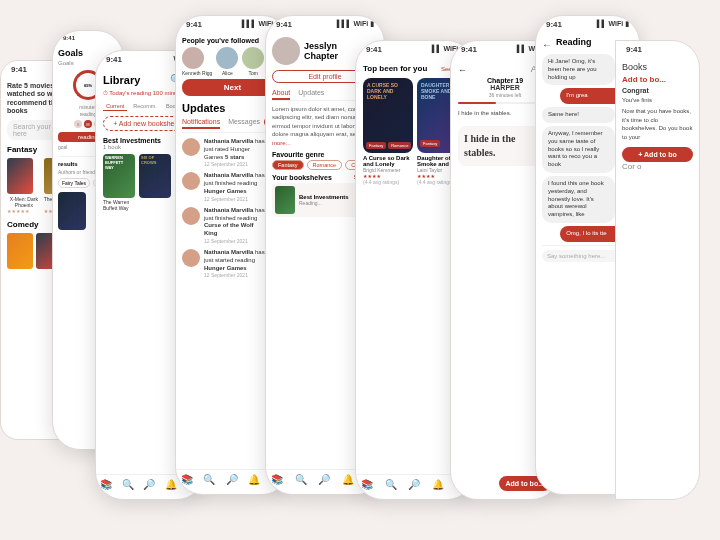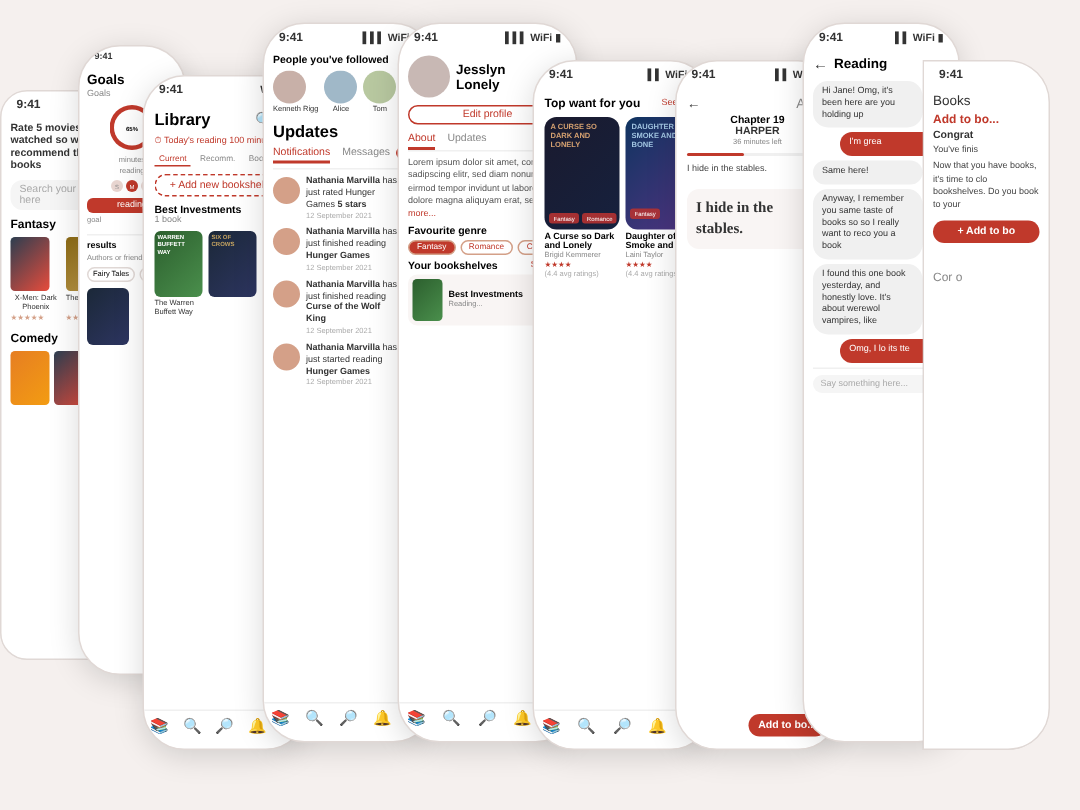--- a/index.html
+++ b/index.html
@@ -19,21 +19,21 @@
       border-radius: 28px;
       overflow: hidden;
       box-shadow: 0 4px 20px rgba(0,0,0,0.15);
       border: 1px solid #e0d8d5;
     }
 
     
     .status-bar {
       display: flex;
       justify-content: space-between;
-      align-items: flex-end;
+      align-items: flex-start;
       padding: 4px 10px 2px;
       font-size: 8px;
       font-weight: 600;
       color: #333;
       background: transparent;
     }
     .status-icons { display: flex; gap: 3px; align-items: center; }
 
     
     .phone-1 {
@@ -374,20 +374,21 @@
         </div>
         <div class="person-item">
           <div class="person-avatar person-av2"></div>
           <div class="person-name">Alice</div>
         </div>
         <div class="person-item">
           <div class="person-avatar person-av3"></div>
           <div class="person-name">Tom</div>
         </div>
       </div>
+      <div class="next-btn">Next</div>
     </div>
     <div class="updates-title">Updates</div>
     <div class="notif-tabs">
       <div class="ntab active">Notifications</div>
       <div class="ntab">
         <span>Messages</span>
         <span style="background:#c0392b;color:white;border-radius:50%;width:8px;height:8px;font-size:5px;display:inline-flex;align-items:center;justify-content:center;margin-left:2px">1</span>
       </div>
     </div>
 
@@ -445,21 +446,21 @@
   <div class="status-bar">
     <span>9:41</span>
     <div class="status-icons">
       <span style="font-size:7px">▌▌▌ WiFi ▮</span>
     </div>
   </div>
   <div class="content">
     <div class="profile-header">
       <div class="profile-avatar-lg"></div>
       <div>
-        <div class="profile-name">Jesslyn Lonely</div>
+        <div class="profile-name">Jesslyn Chapter</div>
       </div>
       <div style="margin-left:auto;font-size:10px;color:#888">···</div>
     </div>
     <div class="edit-profile-btn">Edit profile</div>
     <div class="profile-tabs">
       <div class="ptab active">About</div>
       <div class="ptab">Updates</div>
     </div>
     <div class="bio-text">
       <span>Lorem ipsum dolor sit amet, consetetur sadipscing elitr, sed diam nonumy eirmod tempor invidunt ut labore et dolore magna aliquyam erat, sed diam</span>
@@ -495,21 +496,21 @@
 
 <div class="phone phone-6">
   <div class="status-bar">
     <span>9:41</span>
     <div class="status-icons">
       <span style="font-size:7px">▌▌ WiFi ▮</span>
     </div>
   </div>
   <div class="content">
     <div class="section-header">
-      <div class="section-label">Top want for you</div>
+      <div class="section-label">Top been for you</div>
       <div class="see-more">See more</div>
     </div>
     <div class="picks-row">
       <div class="pick-card">
         <div class="pick-cover cover-curse" style="position:relative">
           <div style="padding:4px;font-size:5px;font-weight:700;color:#d4a070;line-height:1.2">A CURSE SO DARK AND LONELY</div>
           <div style="position:absolute;bottom:4px;left:3px;display:flex;gap:2px">
             <span style="background:rgba(180,50,50,0.9);color:white;font-size:4px;padding:1px 3px;border-radius:2px">Fantasy</span>
             <span style="background:rgba(180,50,50,0.9);color:white;font-size:4px;padding:1px 3px;border-radius:2px">Romance</span>
           </div>
@@ -603,15 +604,15 @@
   </div>
   <div class="content">
     <div style="display:flex;align-items:center;gap:3px;margin-bottom:3px">
       <div style="font-size:9px;color:#333">Books</div>
     </div>
     <div class="add-book-title">Add to bo...</div>
     <div style="font-size:7px;font-weight:600;color:#333;margin-bottom:2px">Congrat</div>
     <div class="add-book-text">You've finis</div>
     <div class="add-book-text" style="margin-top:3px">Now that you have books, it's time to clo bookshelves. Do you book to your</div>
     <div class="add-btn">+ Add to bo</div>
-    <div style="margin-top:18px;font-size:8px;color:#888">Cor o</div>
+    <div style="margin-top:0;font-size:8px;color:#888">Cor o</div>
   </div>
 </div>
 
 </body></html>

